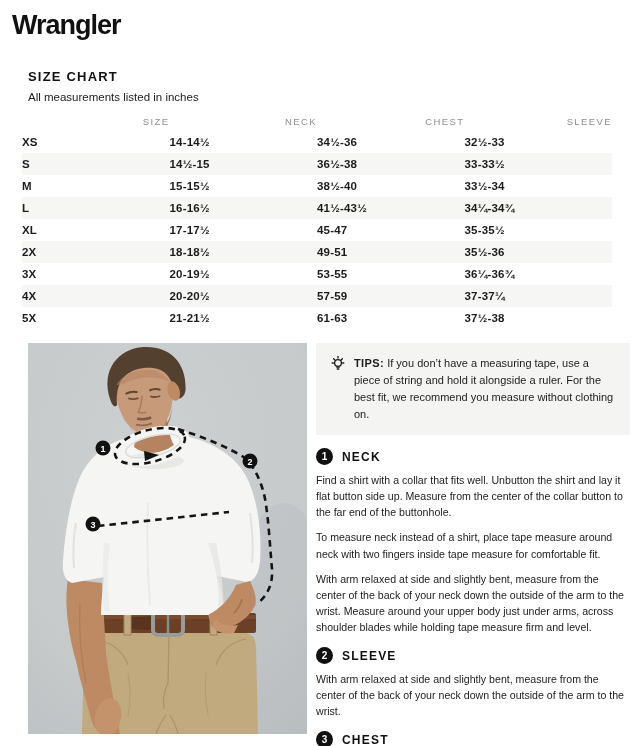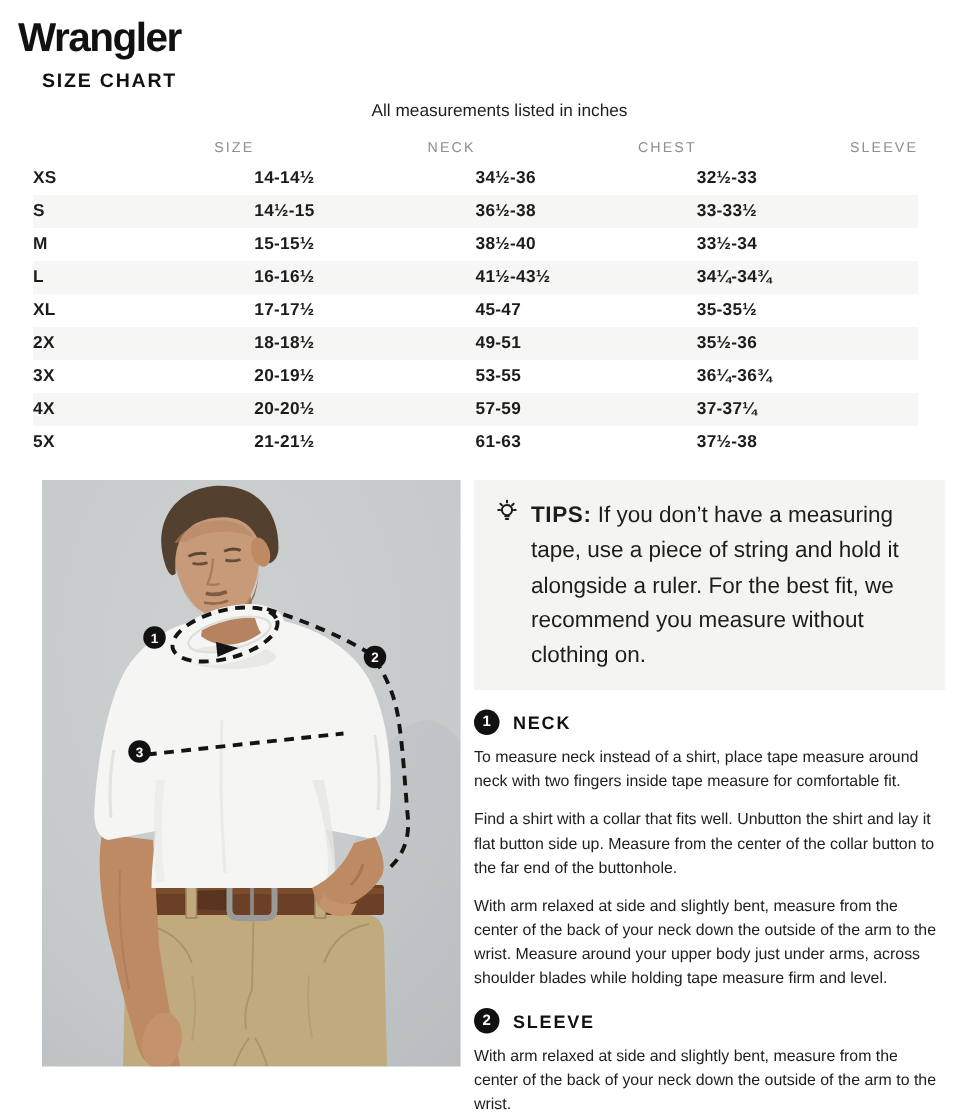--- a/index.html
+++ b/index.html
@@ -12,26 +12,26 @@
   .page { position: relative; width: 638px; height: 746px; background: #fff; }
 
   
   .logo {
     margin: 8px 12px 0 12px;
     font-size: 27px; font-weight: 800; letter-spacing: -1px;
     color: #111; height: 34px; line-height: 34px;
   }
 
   
-  .size-chart { margin-top: 4px; }
+  .size-chart { margin-top: 27px; }
   .sc-title {
     margin-left: 28px; font-size: 13px; font-weight: 800;
     letter-spacing: 1.2px; color: #111;
   }
-  .sc-sub { margin: 7px 0 0 28px; font-size: 11.5px; color: #1d1d1d; text-align: center; }
+  .sc-sub { margin: 7px 0 0 28px; font-size: 11.5px; color: #1d1d1d; }
 
   table.sizes {
     margin: 8px 0 0 22px; width: 590px;
     border-collapse: collapse; table-layout: fixed;
   }
   table.sizes th {
     height: 20px; font-size: 9.5px; font-weight: 400;
     color: #8f8f8f; letter-spacing: 1.4px; text-align: right;
   }
   table.sizes td {
@@ -64,21 +64,21 @@
     transform: translate(-50%, -50%);
   }
 
   
   .instructions { width: 322px; padding-right: 8px; }
   .tips {
     background: #f4f4f2; padding: 12px 13px 12px 14px;
     display: flex; gap: 8px; margin-bottom: 13px;
   }
   .tip-icon { flex: 0 0 auto; margin-top: 1px; }
-  .tips p { font-size: 15px; line-height: 1.55; color: #1d1d1d; }
+  .tips p { font-size: 11px; line-height: 1.55; color: #1d1d1d; }
   .tips strong { font-weight: 800; letter-spacing: .4px; }
 
   .msec-head { display: flex; align-items: center; gap: 9px; margin: 12px 0 7px; }
   .nbadge {
     width: 17px; height: 17px; border-radius: 50%; background: #111;
     color: #fff; font-size: 10px; font-weight: 700;
     display: flex; align-items: center; justify-content: center; flex: 0 0 auto;
   }
   .msec-label { font-size: 12px; font-weight: 800; letter-spacing: 1.2px; color: #111; }
   .msec p { font-size: 10.6px; line-height: 1.52; color: #1d1d1d; margin-bottom: 9px; }
@@ -269,22 +269,22 @@
             </svg>
           </span>
           <p><strong>TIPS:</strong> <span>If you don’t have a measuring tape, use a piece of string and hold it alongside a ruler. For the best fit, we recommend you measure without clothing on.</span></p>
         </div>
         <div id="measure-sections">
             <div class="msec">
               <div class="msec-head">
                 <span class="nbadge">1</span>
                 <span class="msec-label">NECK</span>
               </div>
+              <p>Find a shirt with a collar that fits well. Unbutton the shirt and lay it flat button side up. Measure from the center of the collar button to the far end of the buttonhole.</p>
               <p>To measure neck instead of a shirt, place tape measure around neck with two fingers inside tape measure for comfortable fit.</p>
-              <p>Find a shirt with a collar that fits well. Unbutton the shirt and lay it flat button side up. Measure from the center of the collar button to the far end of the buttonhole.</p>
               <p>With arm relaxed at side and slightly bent, measure from the center of the back of your neck down the outside of the arm to the wrist. Measure around your upper body just under arms, across shoulder blades while holding tape measure firm and level.</p>
             </div>
             <div class="msec">
               <div class="msec-head">
                 <span class="nbadge">2</span>
                 <span class="msec-label">SLEEVE</span>
               </div>
               <p>With arm relaxed at side and slightly bent, measure from the center of the back of your neck down the outside of the arm to the wrist.</p>
             </div>
             <div class="msec">

